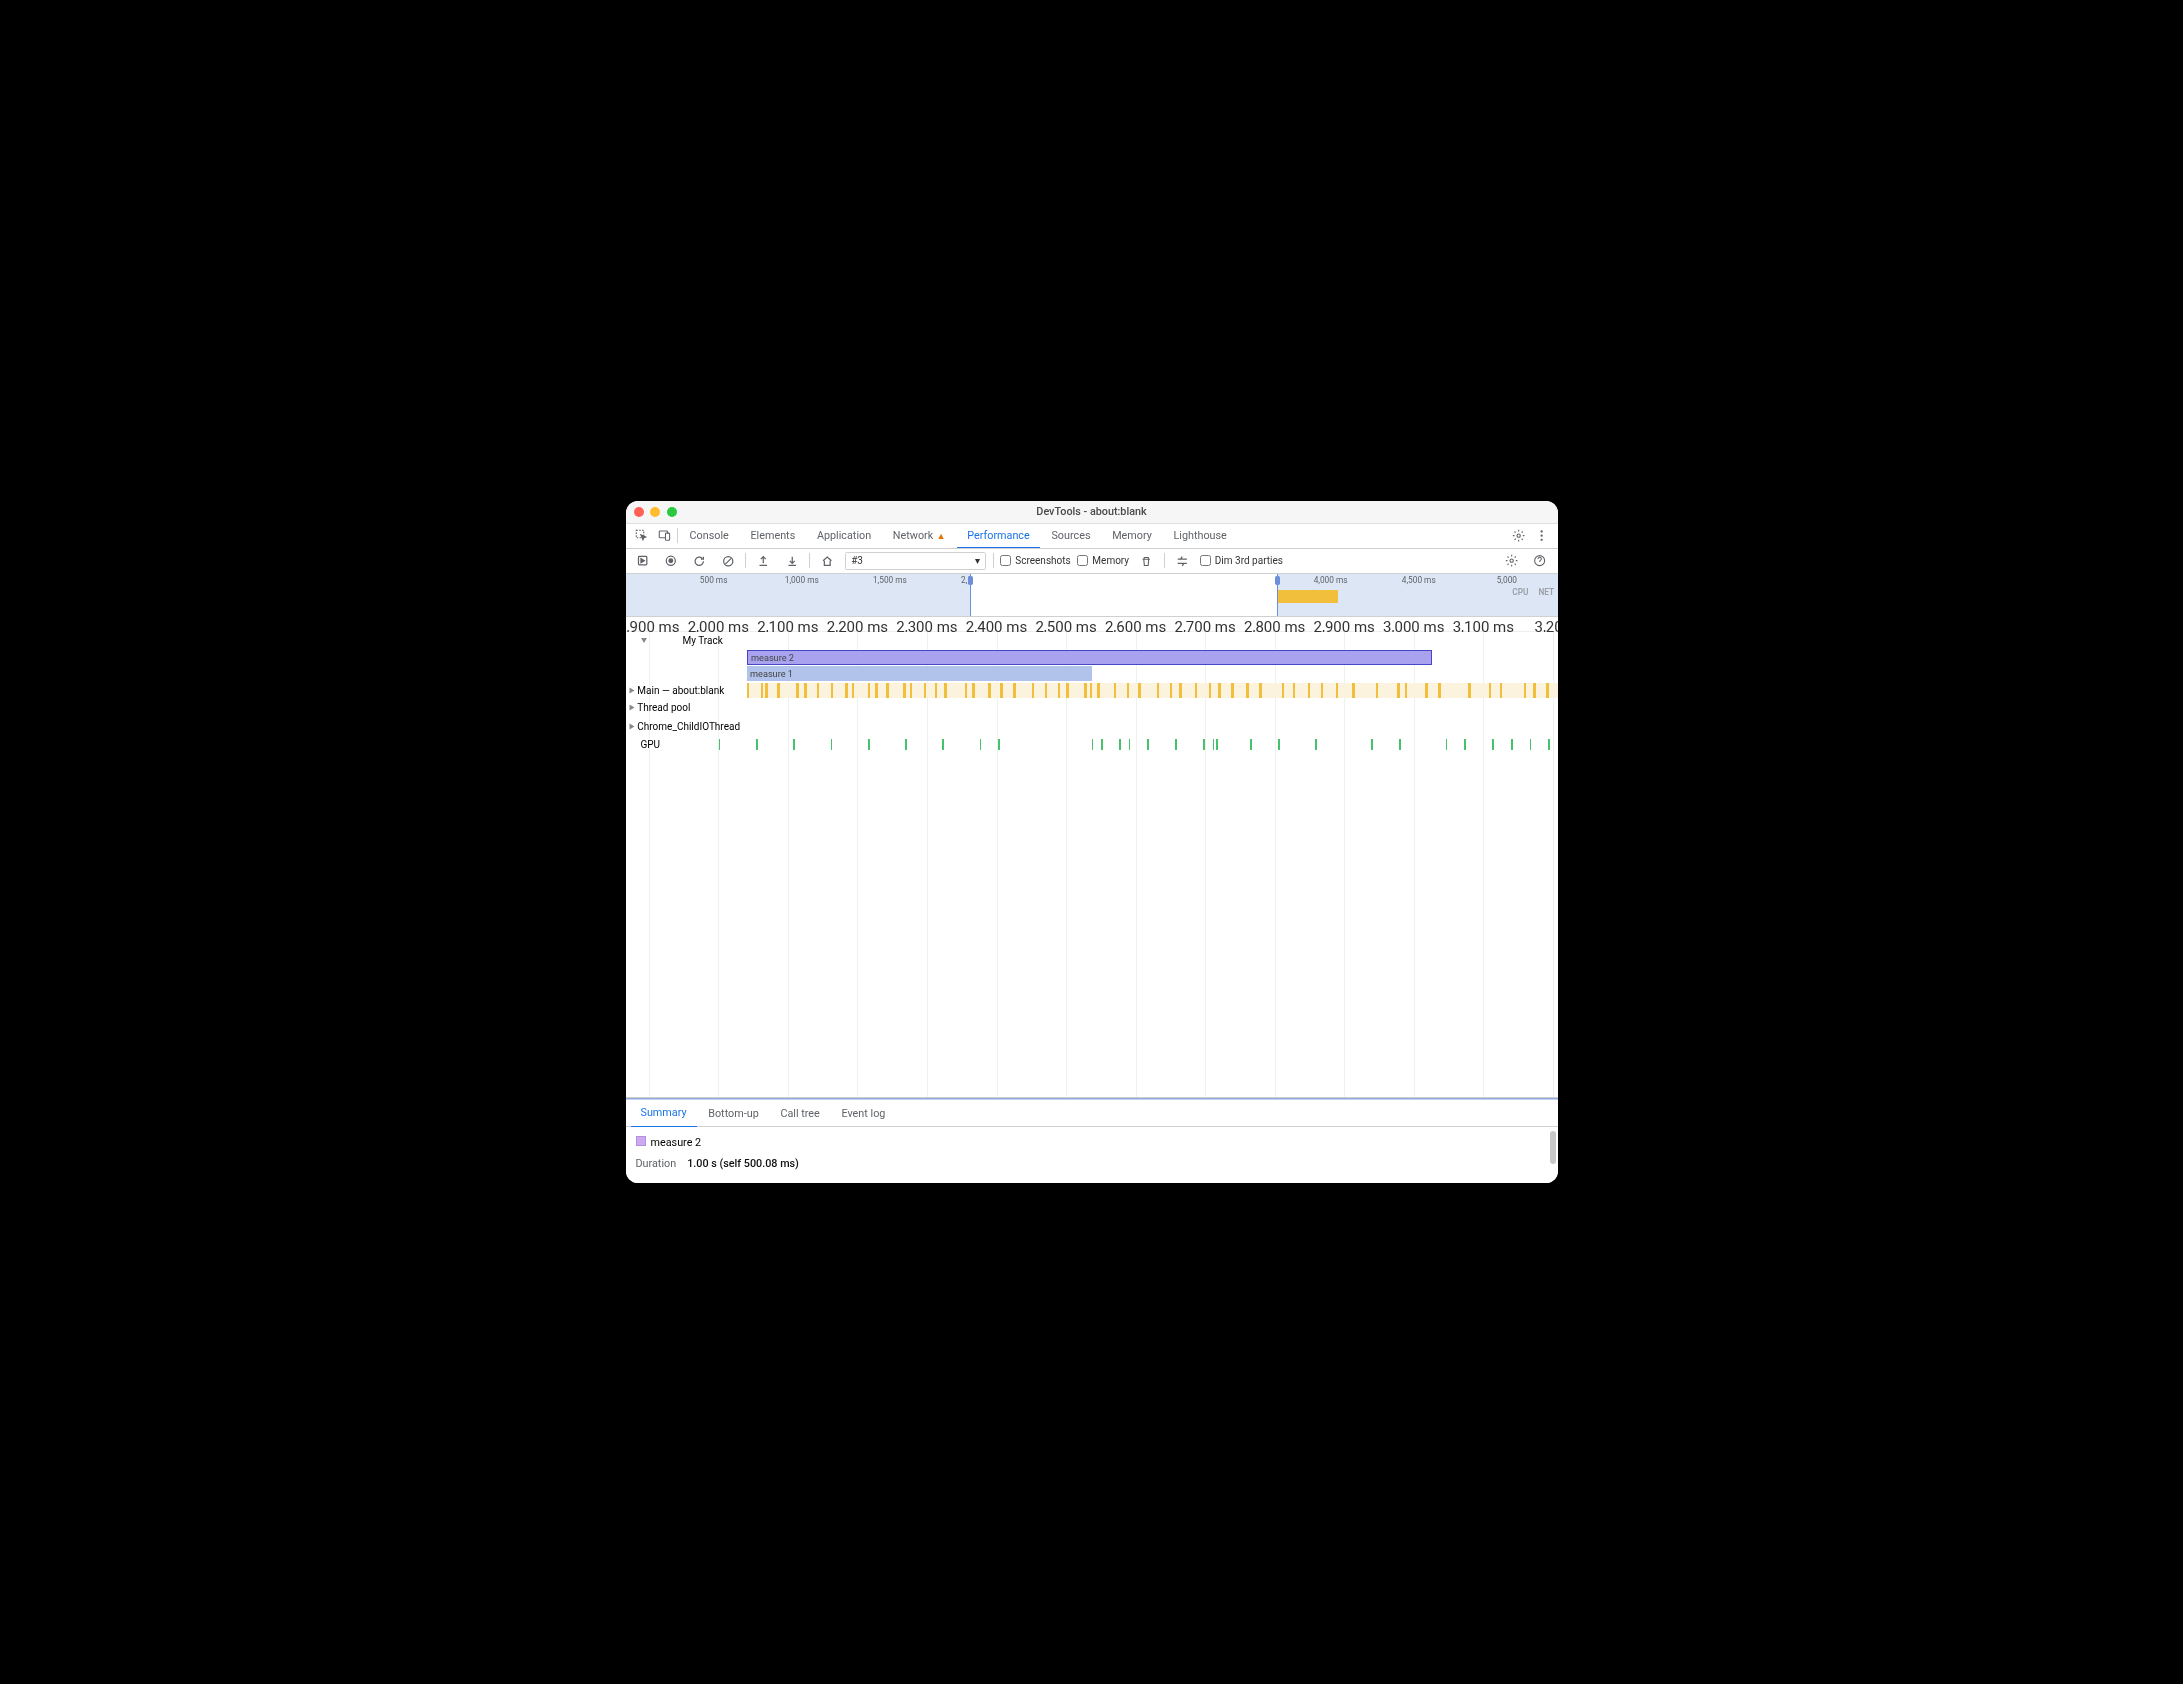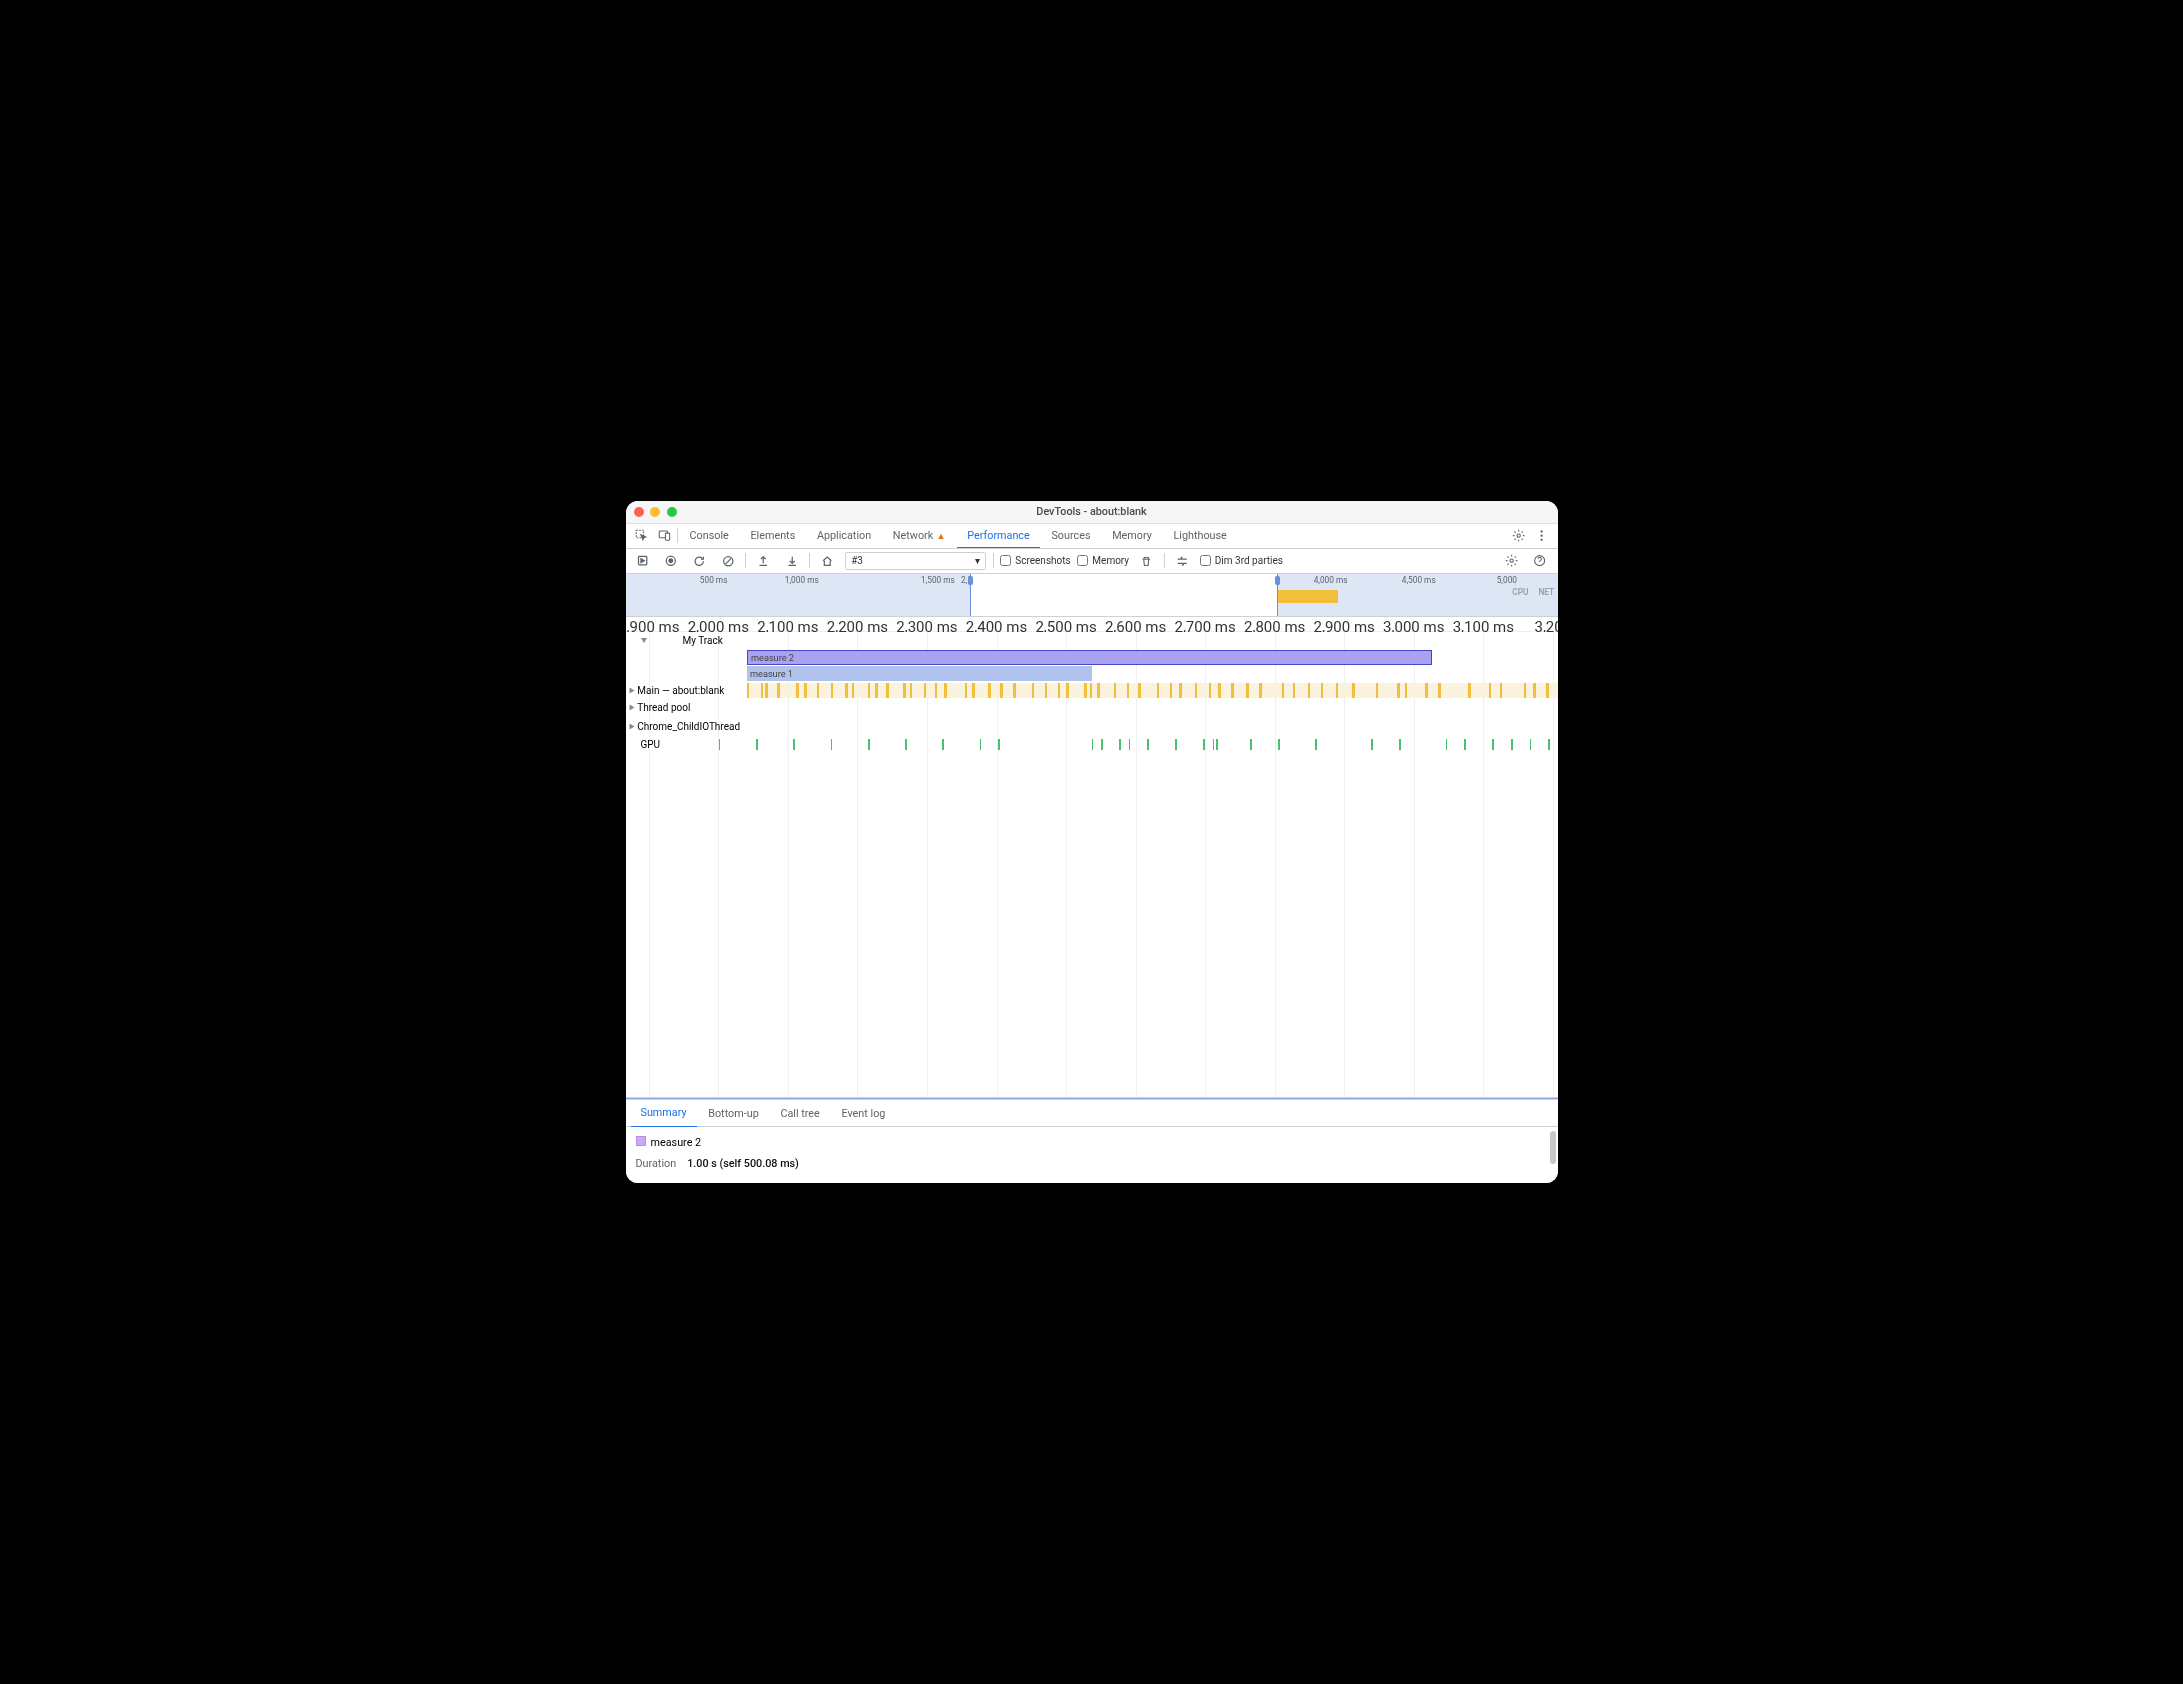--- a/index.html
+++ b/index.html
@@ -289,21 +289,21 @@
           <circle cx="8" cy="8" r="6"></circle>
           <path d="M6 6a2 2 0 1 1 3 1.7c-.6.4-1 .8-1 1.8M8 12h0"></path>
         </svg>
       </div>
   </div>
 
   <div class="overview">
     <div class="ov-ticks" id="ov-ticks">
         <span class="ov-tick" style="left: 9.80392%;">500 ms</span>
         <span class="ov-tick" style="left: 19.6078%;">1,000 ms</span>
-        <span class="ov-tick" style="left: 29.4118%; margin-left: 48px;">1,500 ms</span>
+        <span class="ov-tick" style="left: 29.4118%;">1,500 ms</span>
         <span class="ov-tick" style="left: 39.2157%;">2,000 ms</span>
         <span class="ov-tick" style="left: 49.0196%;">2,500 ms</span>
         <span class="ov-tick" style="left: 58.8235%;">3,000 ms</span>
         <span class="ov-tick" style="left: 68.6275%;">3,500 ms</span>
         <span class="ov-tick" style="left: 78.4314%;">4,000 ms</span>
         <span class="ov-tick" style="left: 88.2353%;">4,500 ms</span>
         <span class="ov-tick" style="left: 98.0392%;">5,000</span>
       </div>
     <div class="ov-bar1" id="ov-pink" style="left: 44.5%; right: 30%;"></div>
     <div class="ov-bar2" id="ov-yellow" style="left: 44.5%; right: 23.5%;"></div>

